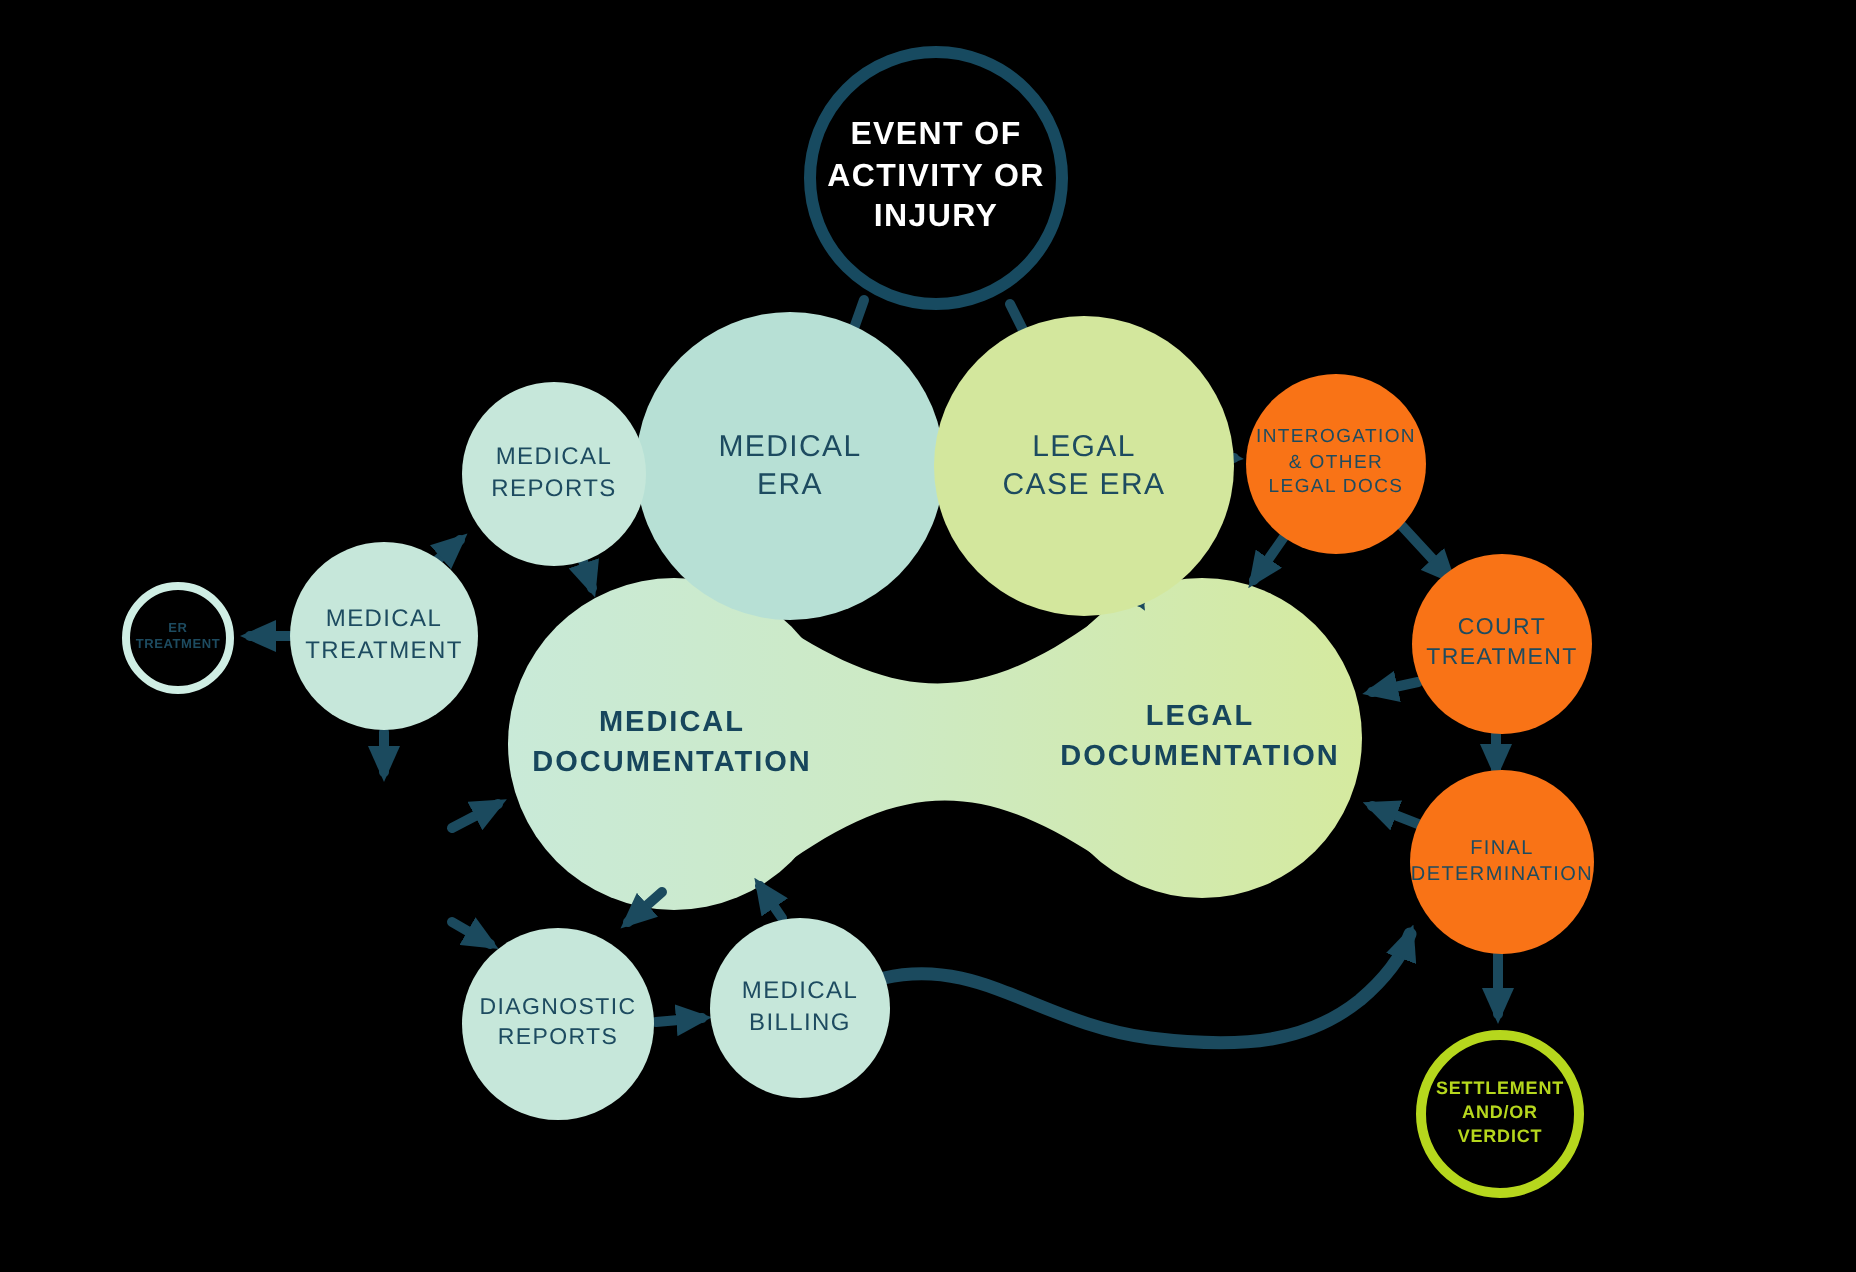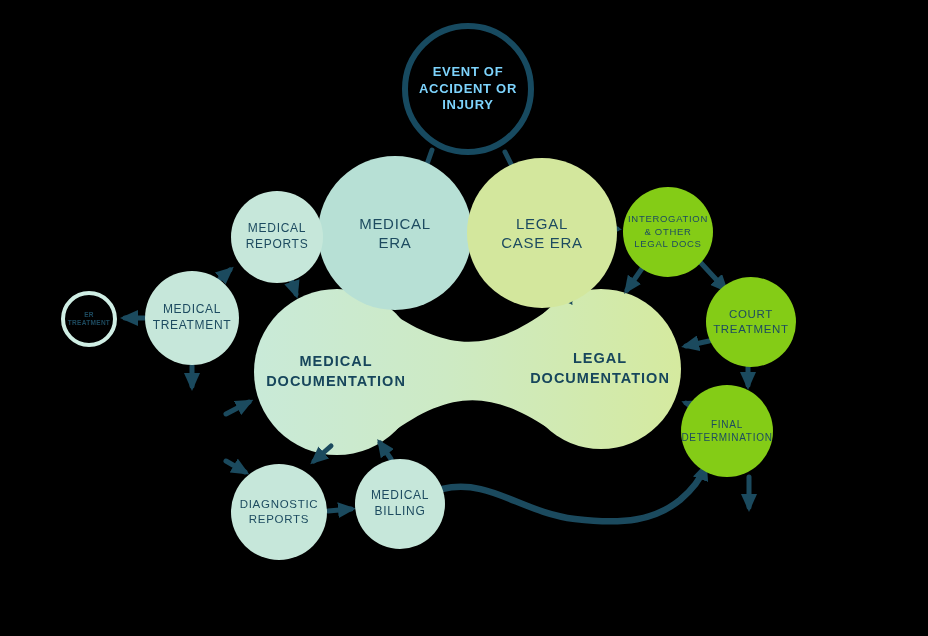--- a/index.html
+++ b/index.html
@@ -8,21 +8,21 @@
     font-family:"Liberation Sans",sans-serif;overflow:hidden;
   }
   .layer{position:absolute;left:0;top:0;width:928px;height:636px;}
   .circle{
     position:absolute;border-radius:50%;
     display:flex;align-items:center;justify-content:center;
     text-align:center;box-sizing:border-box;
   }
   .mint{background:#c6e7da;}
   .teal{background:#b7e0d5;}
-  .grn{background:#84cc16;}
+  .grn{background:#f97316;}
   .grn2{background:#d3e79d;}
   .lbl{color:#1d4b60;letter-spacing:.7px;line-height:1.3;}
   .bold{font-weight:bold;}
   .sz15{font-size:15px;}
   .sz12{font-size:12px;}
   .sz11{font-size:11.5px;text-align:center;}
   .sz10{font-size:10px;}
   .sz9{font-size:9.5px;}
   .doc-lbl{
     position:absolute;color:#17465c;font-weight:bold;font-size:14.5px;
@@ -76,23 +76,23 @@
       <path d="M 226 414 L 249 402" marker-end="url(#ah)"></path>
       <path d="M 226 461 L 245 472" marker-end="url(#ah)"></path>
       <path d="M 331 446 L 314 461" marker-end="url(#ah)"></path>
       <path d="M 328 511 L 351 509" marker-end="url(#ah)"></path>
       <path d="M 391 459 L 380 443" marker-end="url(#ah)"></path>
       <path d="M 442 489 C 490 478, 520 512, 575 519 C 625 525, 655 520, 680 500 C 693 489, 701 478, 705 467" stroke-width="6.5" marker-end="url(#ah)"></path>
     </g>
   </svg>
 
   <div class="circle ring-navy" style="left:402px;top:23px;width:132px;height:132px">
-    <div class="lbl bold" style="font-size:13px;color:#7dd3fc">
+    <div class="lbl bold" style="font-size:16px;color:#ffffff">
       <div>EVENT OF</div>
-      <div>ACCIDENT OR</div>
+      <div>ACTIVITY OR</div>
       <div>INJURY</div>
     </div>
   </div>
 
   <div class="circle teal" style="left:318px;top:156px;width:154px;height:154px">
     <div class="lbl sz15">
       <div>MEDICAL</div>
       <div>ERA</div>
     </div>
   </div>
@@ -148,27 +148,34 @@
     </div>
   </div>
 
   <div class="circle grn" style="left:706px;top:277px;width:90px;height:90px">
     <div class="lbl sz11">
       <div>COURT</div>
       <div>TREATMENT</div>
     </div>
   </div>
 
-  <div class="circle grn" style="left:681px;top:385px;width:92px;height:92px">
+  <div class="circle grn" style="left:705px;top:385px;width:92px;height:92px">
     <div class="lbl sz10">
       <div>FINAL</div>
       <div>DETERMINATION</div>
     </div>
   </div>
 
+  <div class="circle ring-lime" style="left:708px;top:515px;width:84px;height:84px">
+    <div class="lbl bold lime-text" style="font-size:9px;letter-spacing:.4px">
+      <div>SETTLEMENT</div>
+      <div>AND/OR</div>
+      <div>VERDICT</div>
+    </div>
+  </div>
 
   <div class="doc-lbl" style="left:336px;top:372px">
     <div>MEDICAL</div>
     <div>DOCUMENTATION</div>
   </div>
   <div class="doc-lbl" style="left:600px;top:369px">
     <div>LEGAL</div>
     <div>DOCUMENTATION</div>
   </div>
 

